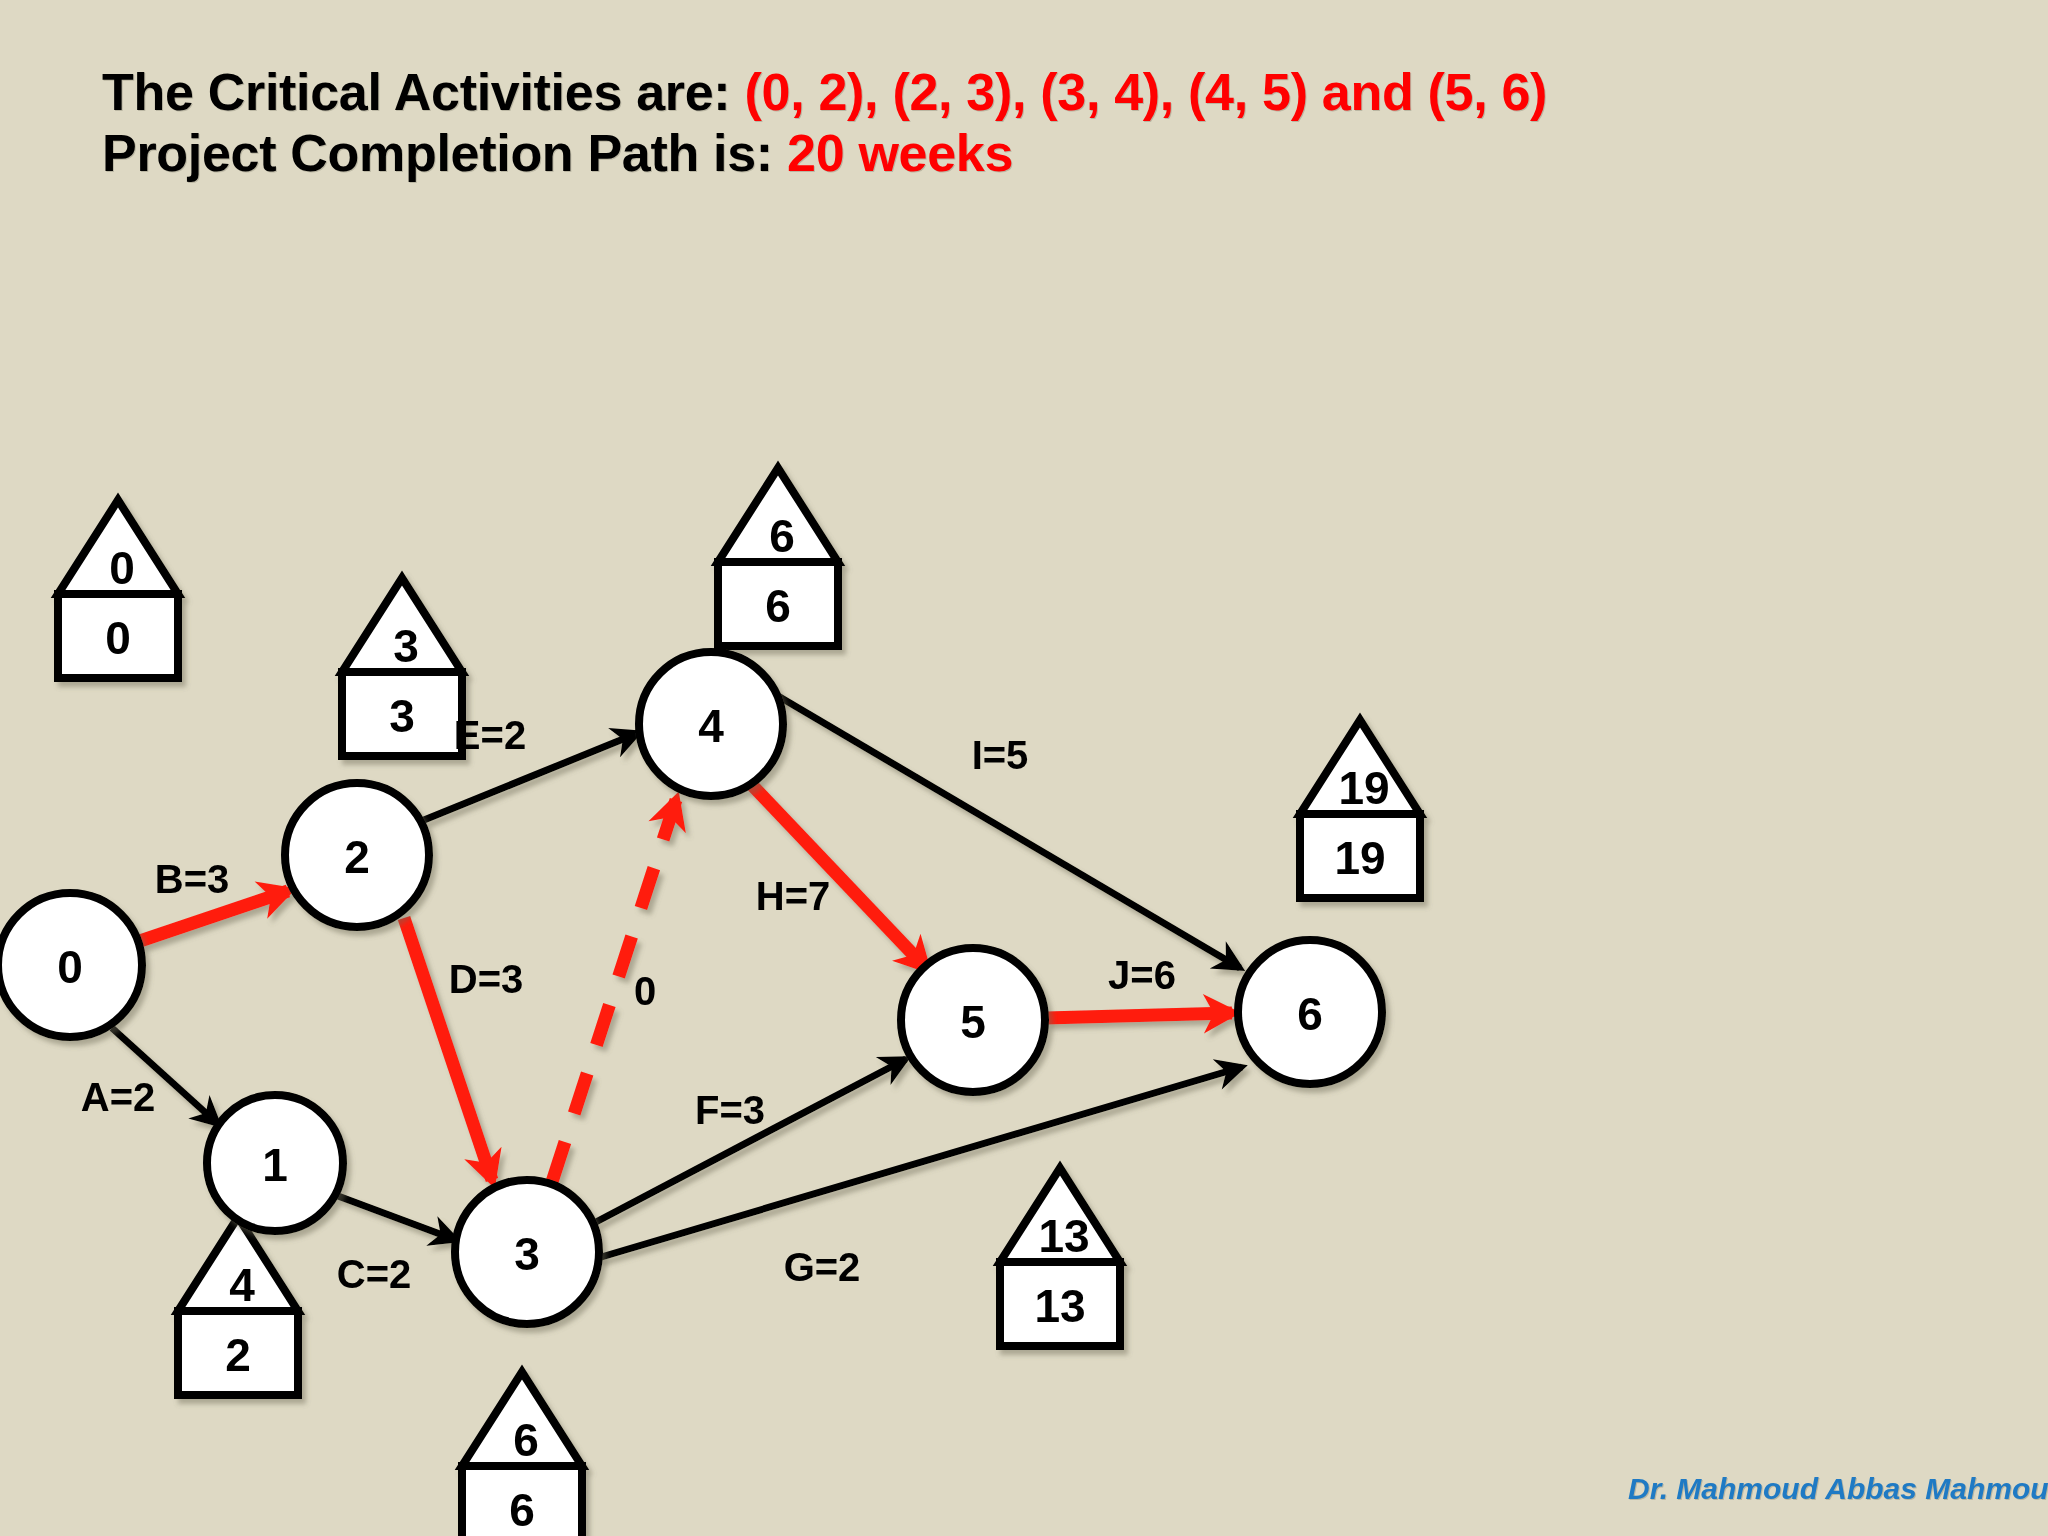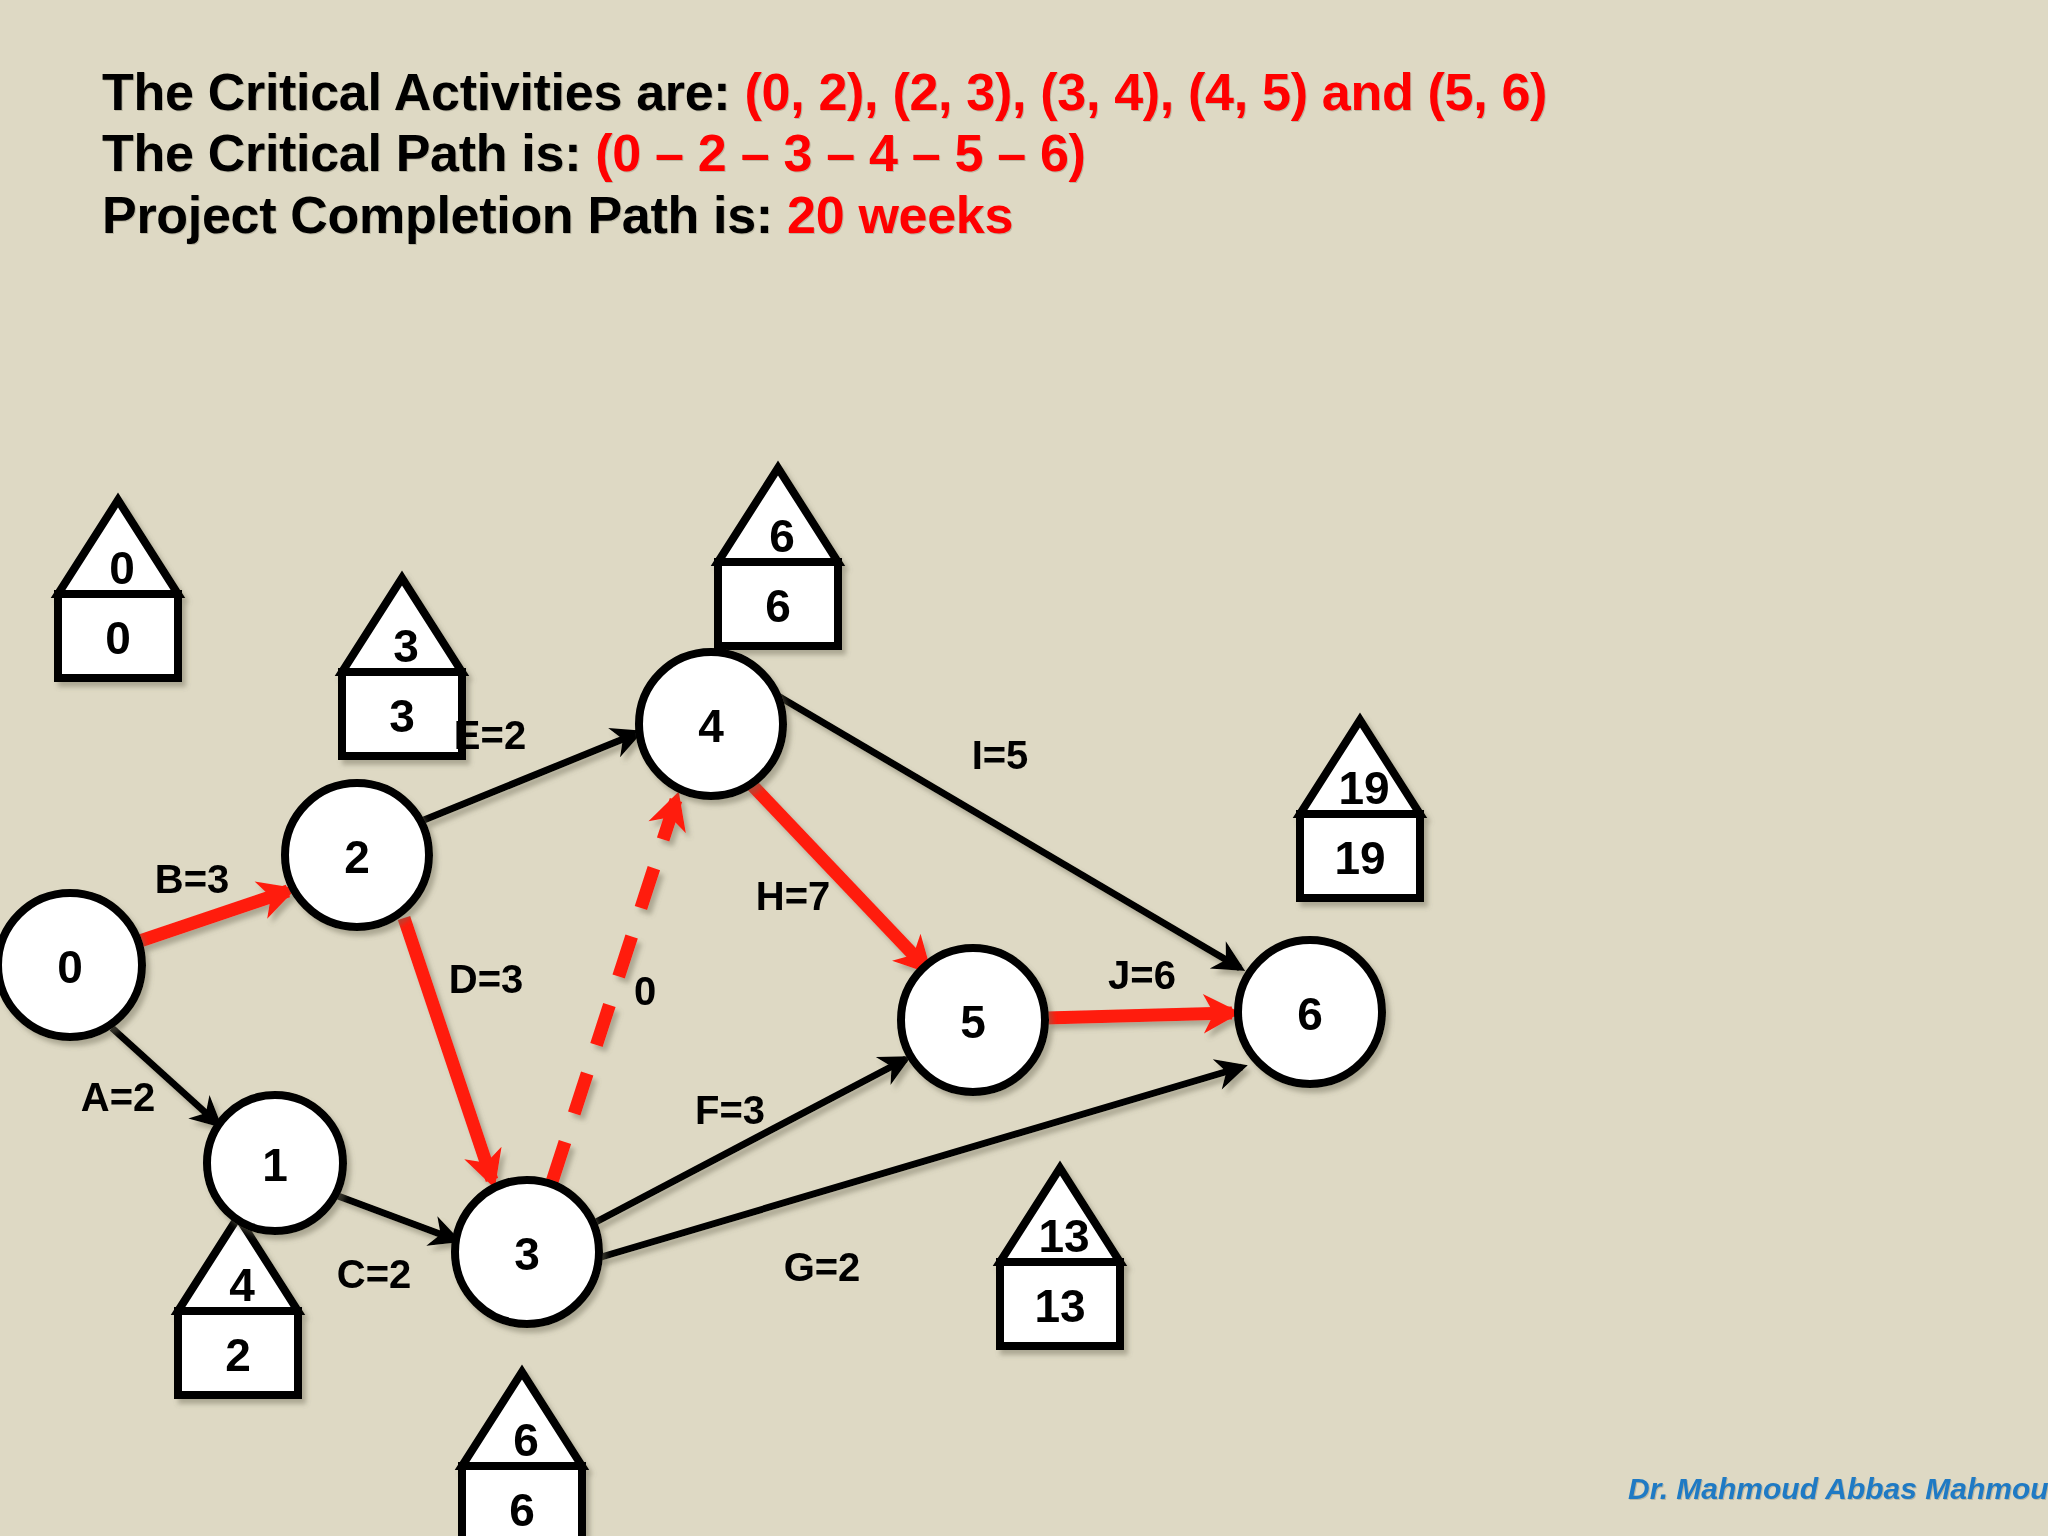--- a/index.html
+++ b/index.html
@@ -56,24 +56,20 @@
 </style>
 </head>
 <body>
 
 <div id="stage">
 
   <div class="header">
     <div class="hline">
       <span>The Critical Activities are:</span>
       <span class="hl-red">(0, 2), (2, 3), (3, 4), (4, 5) and (5, 6)</span>
-    </div>
-    <div class="hline">
-      <span>The Critical Path is:</span>
-      <span class="hl-red">(0 – 2 – 3 – 4 – 5 – 6)</span>
     </div>
     <div class="hline">
       <span>Project Completion Path is:</span>
       <span class="hl-red">20 weeks</span>
     </div>
   </div>
 
   <svg id="net" viewBox="0 0 2048 1536" xmlns="http://www.w3.org/2000/svg">
     <defs>
       <marker id="arrow-black" viewBox="0 0 12 12" refX="9" refY="6" markerWidth="5.2" markerHeight="5.2" orient="auto-start-reverse">

